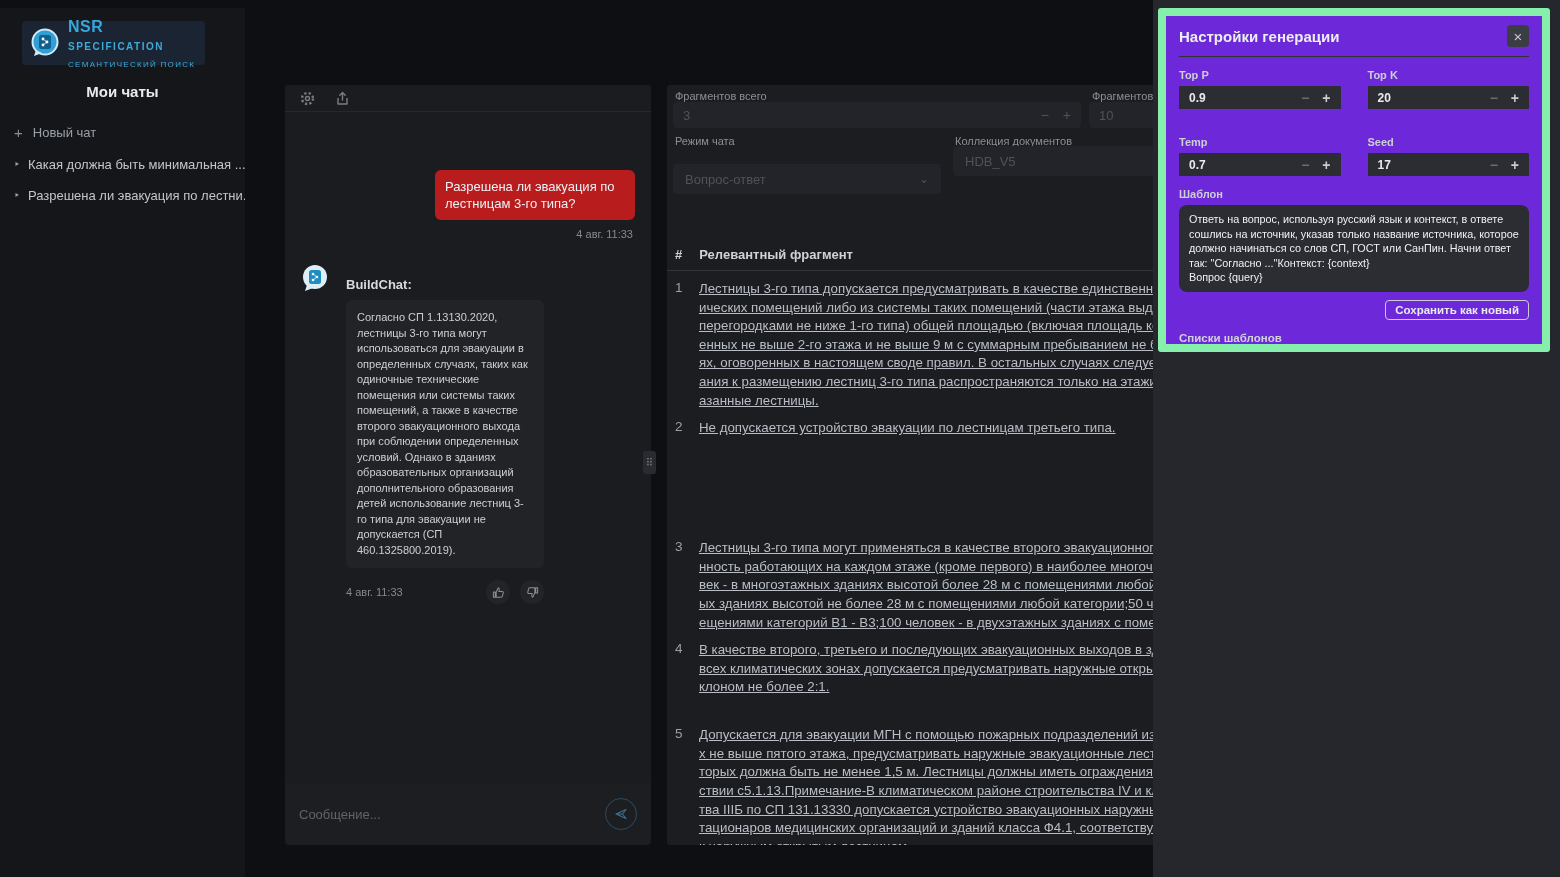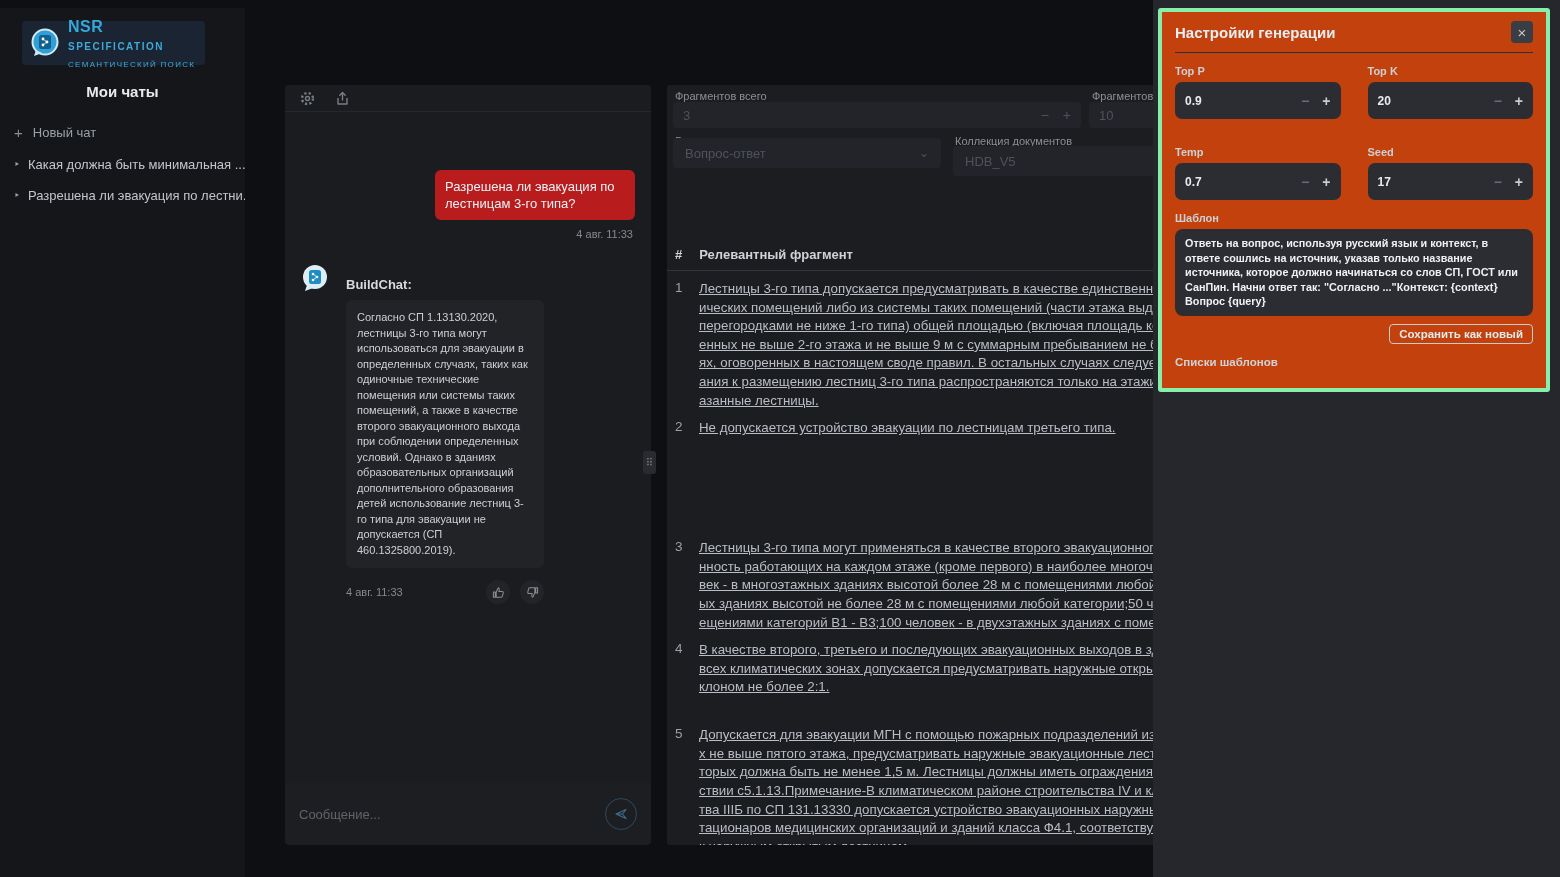--- a/index.html
+++ b/index.html
@@ -117,45 +117,45 @@
   .frag-row.r3 { min-height:98px; }
   .frag-row.r4 { min-height:85px; }
   .frag-row.r5 { min-height:117px; }
 
   
   .drawer {
     position:absolute; left:1153px; top:0; width:407px; height:877px;
     background:#26272d; z-index:10; padding:8px 10px 0 5px;
   }
   .settings-card {
-    border:4px solid #86efac; background:#c2410c; border-radius:3px;
-    padding:9px 13px 20px 13px;
+    border:8px solid #86efac; background:#6d28d9; border-radius:3px;
+    padding:9px 13px 0 13px;
   }
   .settings-title-row { display:flex; align-items:center; padding-bottom:9px; border-bottom:1px solid #2e3036; }
   .settings-title { font-size:15px; font-weight:bold; color:#eceef1; }
   .close-btn {
     margin-left:auto; width:22px; height:22px; background:#3a3d43; border-radius:4px;
     display:flex; align-items:center; justify-content:center; color:#c5c8cd;
     font-size:15px; cursor:pointer;
   }
   .fields-grid {
     display:grid; grid-template-columns:1fr 1fr; column-gap:16px; row-gap:10px; margin-top:12px;gap:27px;
   }
   .field-label { font-size:11px; font-weight:bold; color:#ccd0d5; margin-bottom:5px; }
   .field-input {
-    height:37px; background:#2b2d33; border-radius:7px; display:flex; align-items:center;
+    height:23px; background:#2b2d33; border-radius:1px; display:flex; align-items:center;
     padding:0 10px; font-size:12px; font-weight:bold; color:#e8eaee;
   }
   .stepper-group { margin-left:auto; display:flex; gap:13px; font-size:14px; }
   .stepper-minus { color:#686c73; cursor:pointer; }
   .stepper-plus { color:#c9ccd1; cursor:pointer; }
   .template-label { font-size:11px; font-weight:bold; color:#ccd0d5; margin:12px 0 5px 0; }
   .template-box {
     background:#2b2d33; border-radius:8px; padding:7px 10px; font-size:10.8px;
-    font-weight:bold; line-height:14.6px; color:#f0f1f4; white-space:pre-line;
+    font-weight:normal; line-height:14.6px; color:#f0f1f4; white-space:pre-line;
   }
   .save-row { display:flex; justify-content:flex-end; margin-top:8px; }
   .save-btn {
     border:1px solid #c9ccd1; border-radius:4px; padding:3px 9px; font-size:11.5px;
     font-weight:bold; color:#e8eaec; background:transparent; cursor:pointer;
     font-family:inherit;
   }
   .templates-list-label { font-size:11.5px; font-weight:bold; color:#d0d3d8; margin-top:12px; }
 </style>
 </head>
@@ -262,21 +262,21 @@
         <span class="ctrl-steppers">
           <span>−</span>
           <span>+</span>
         </span>
       </div>
       <span class="ctrl-label" style="left:425px; top:5px;">Фрагментов д</span>
       <div class="ctrl-input" style="left:422px; top:17px; width:200px;">
         <span>10</span>
       </div>
       <span class="ctrl-label" style="left:8px; top:50px;">Режим чата</span>
-      <div class="ctrl-select" style="left:6px; top:53px; width:268px;text-align:right;">
+      <div class="ctrl-select" style="left:6px; top:79px; width:268px;text-align:right;">
         <span>Вопрос-ответ</span>
         <span class="chev">⌄</span>
       </div>
       <span class="ctrl-label" style="left:288px; top:50px;">Коллекция документов</span>
       <div class="ctrl-select" style="left:286px; top:61px; width:280px;">
         <span>HDB_V5</span>
       </div>
     </div>
     <div class="frag-header">
       <span>#</span>

